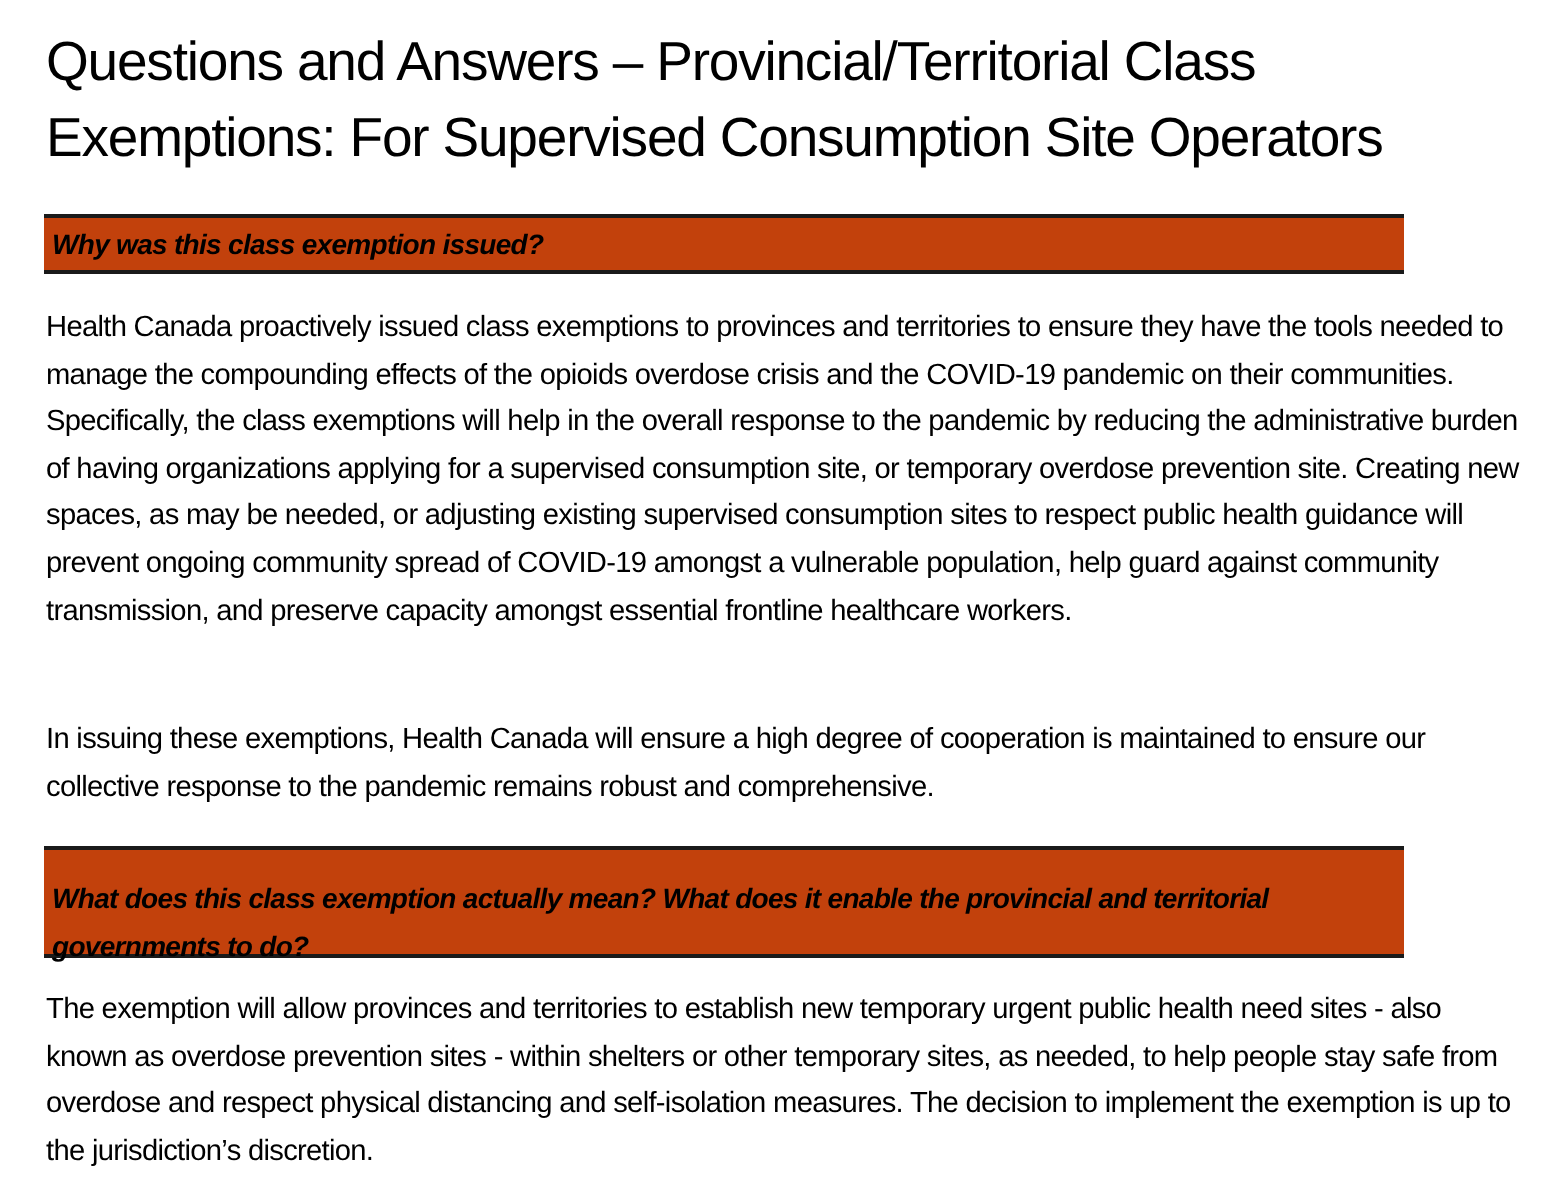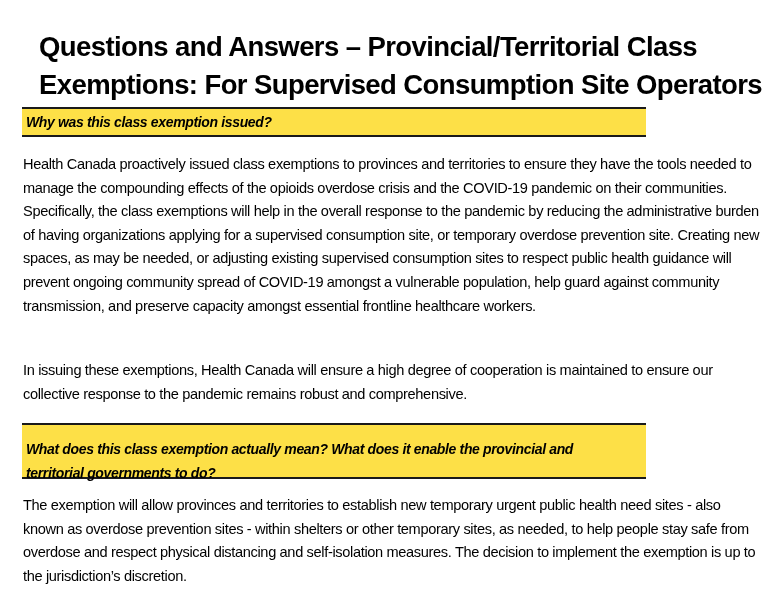--- a/index.html
+++ b/index.html
@@ -1,20 +1,20 @@
 <!DOCTYPE html>
 <html><head>
 <meta charset="utf-8">
 <style>
   html, body { margin:0; padding:0; background:#ffffff; }
   body { width:780px; height:600px; overflow:hidden; position:relative;
          font-family:"Liberation Sans", sans-serif; color:#000; }
   .title { position:absolute; left:23px; top:12px; width:740px;
-           font-size:27.5px; line-height:38px; letter-spacing:-0.6px; font-weight:bold; margin:16px; }
-  .qbar { position:absolute; left:22px; width:624px; background:#fde047;
+           font-size:27.5px; line-height:38px; letter-spacing:-0.6px; font-weight:normal; margin:0; }
+  .qbar { position:absolute; left:22px; width:680px; background:#c2410c;
           border-top:2px solid #1a1a1a; border-bottom:2px solid #1a1a1a; box-sizing:border-box;
           font-weight:bold; font-style:italic; font-size:14px; letter-spacing:-0.35px;
           padding:0 0 0 4px; line-height:24px; }
   .para { position:absolute; left:23px; width:740px; font-size:14.6px; line-height:23.6px;
           letter-spacing:-0.35px; margin:0; }
 </style>
 </head>
 <body>
 
 <h1 class="title">Questions and Answers – Provincial/Territorial Class Exemptions: For Supervised Consumption Site Operators</h1>

